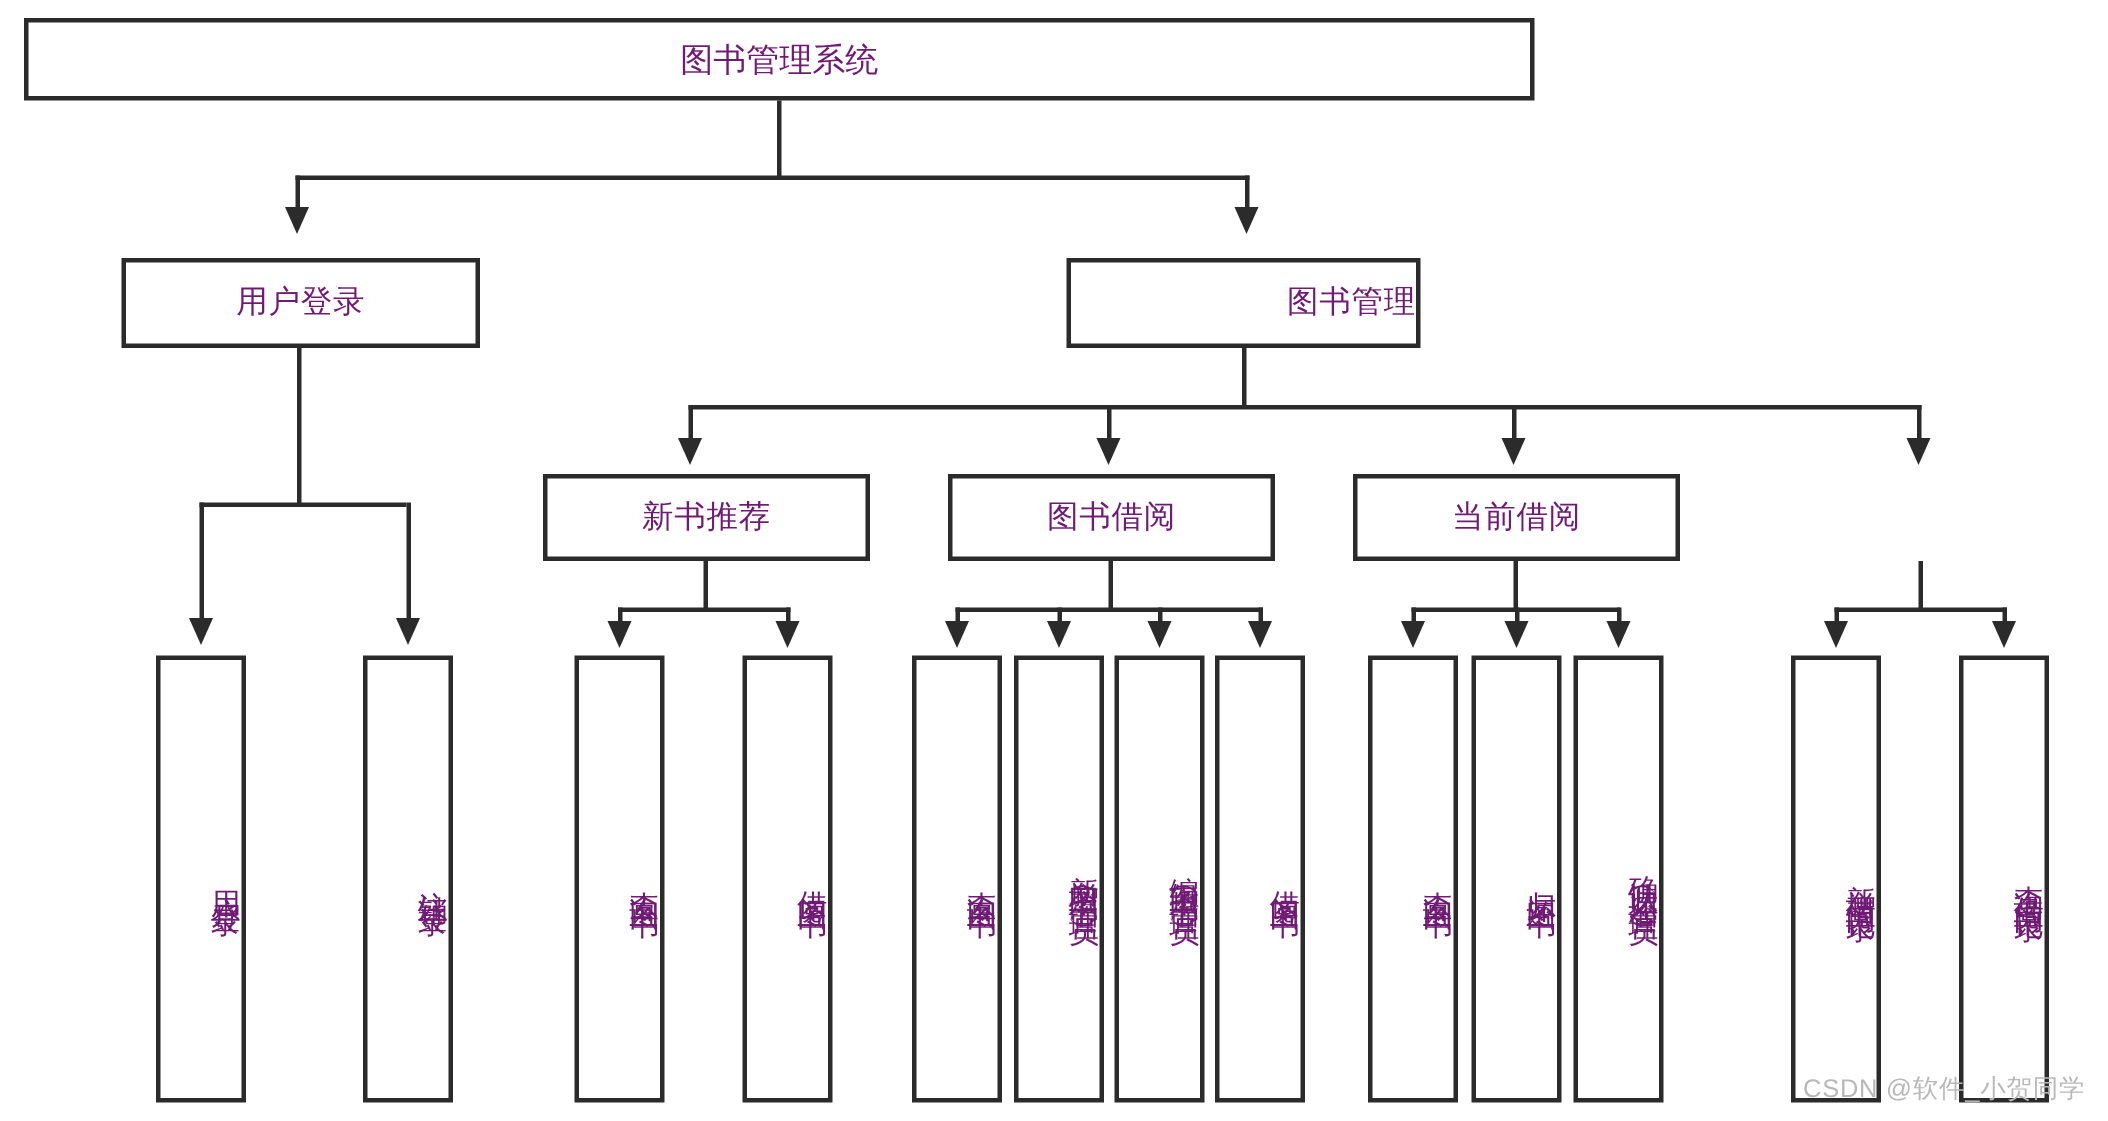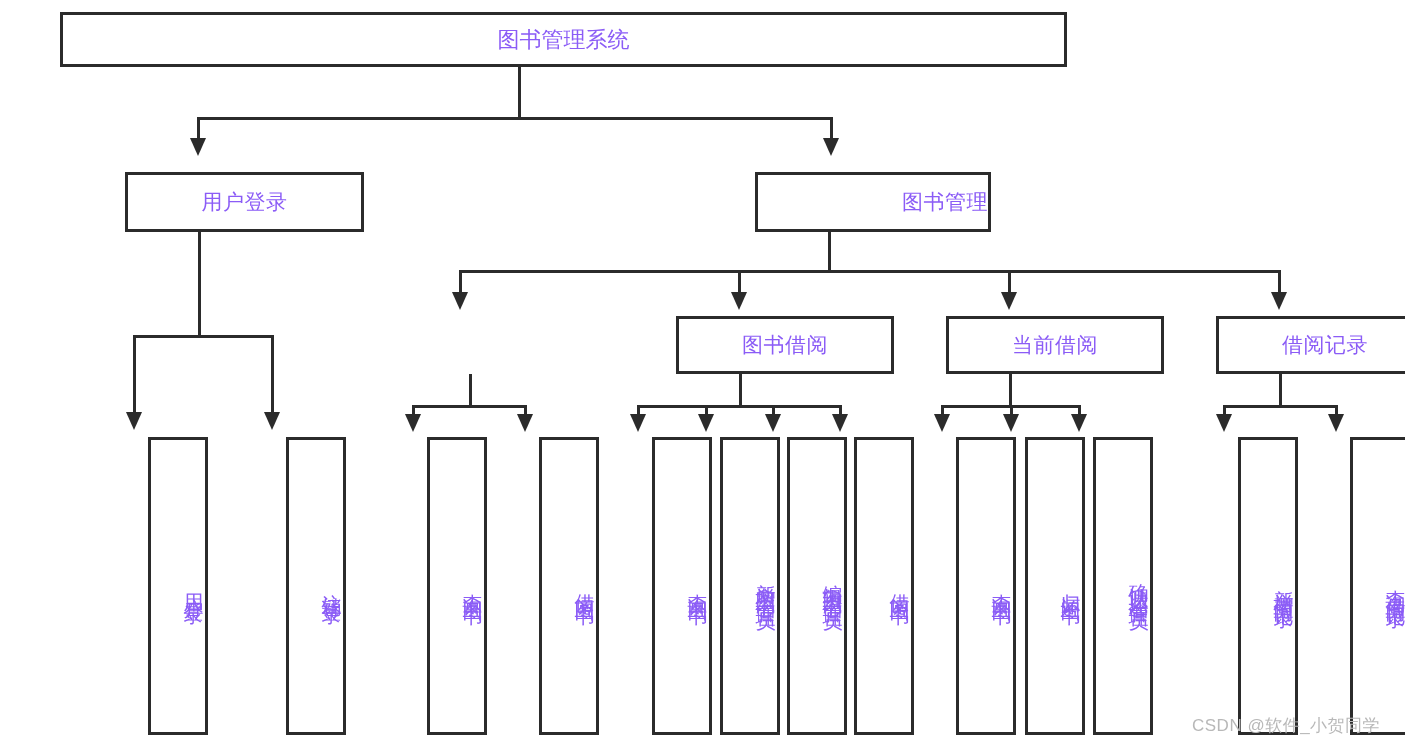--- a/index.html
+++ b/index.html
@@ -18,22 +18,21 @@
     overflow: hidden;
   }
   .node {
     position: absolute;
     box-sizing: border-box;
     border: 3px solid #2b2b2b;
     background: #ffffff;
     display: flex;
     align-items: center;
     justify-content: center;
-    color: #8b5cf6;
-    margin-left: 44px;
+    color: #701a75;
   }
   .node.horiz {
     font-size: 21px;
     letter-spacing: 0.5px;
     line-height: 1.1;
   }
   .node.root {
     font-size: 22px;
   }
   .node.vert {
@@ -63,20 +62,21 @@
     border-left: 8px solid transparent;
     border-right: 8px solid transparent;
     border-top: 18px solid #2b2b2b;
   }
   .watermark {
     position: absolute;
     color: #b8b8b8;
     font-size: 17px;
     letter-spacing: 0.5px;
     white-space: nowrap;
+    margin-left: 10px;
   }
 </style>
 </head>
 <body>
 
 <div id="canvas">
 
   <div class="node root" style="left:16px; top:12px; width:1007px; height:55px;">
     <span>图书管理系统</span>
   </div>
@@ -109,28 +109,28 @@
   <div class="edge h" style="left:459px; top:270px; width:822px;"></div>
   <div class="edge v" style="left:459px; top:270px; height:28px;"></div>
   <div class="arrow" style="left:452px; top:292px;"></div>
   <div class="edge v" style="left:738px; top:270px; height:28px;"></div>
   <div class="arrow" style="left:731px; top:292px;"></div>
   <div class="edge v" style="left:1008px; top:270px; height:28px;"></div>
   <div class="arrow" style="left:1001px; top:292px;"></div>
   <div class="edge v" style="left:1278px; top:270px; height:28px;"></div>
   <div class="arrow" style="left:1271px; top:292px;"></div>
 
+  <div class="node horiz" style="left:362px; top:316px; width:218px; height:58px;">
+    <span>新书推荐</span>
+  </div>
   <div class="node horiz" style="left:902px; top:316px; width:218px; height:58px;">
     <span>当前借阅</span>
   </div>
   <div class="node horiz" style="left:632px; top:316px; width:218px; height:58px;">
     <span>图书借阅</span>
-  </div>
-  <div class="node horiz" style="left:1172px; top:316px; width:218px; height:58px;">
-    <span>借阅记录</span>
   </div>
 
   <div class="edge v" style="left:469px; top:374px; height:33px;"></div>
   <div class="edge h" style="left:412px; top:405px; width:115px;"></div>
   <div class="edge v" style="left:412px; top:405px; height:14px;"></div>
   <div class="arrow" style="left:405px; top:414px;"></div>
   <div class="edge v" style="left:524px; top:405px; height:14px;"></div>
   <div class="arrow" style="left:517px; top:414px;"></div>
 
   <div class="edge v" style="left:739px; top:374px; height:33px;"></div>

